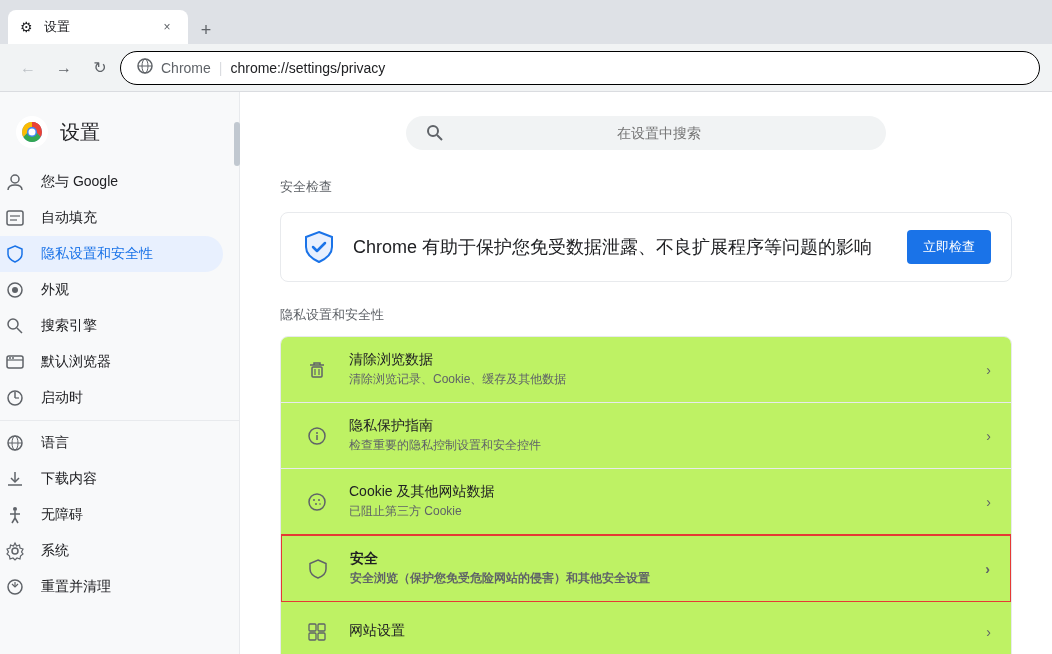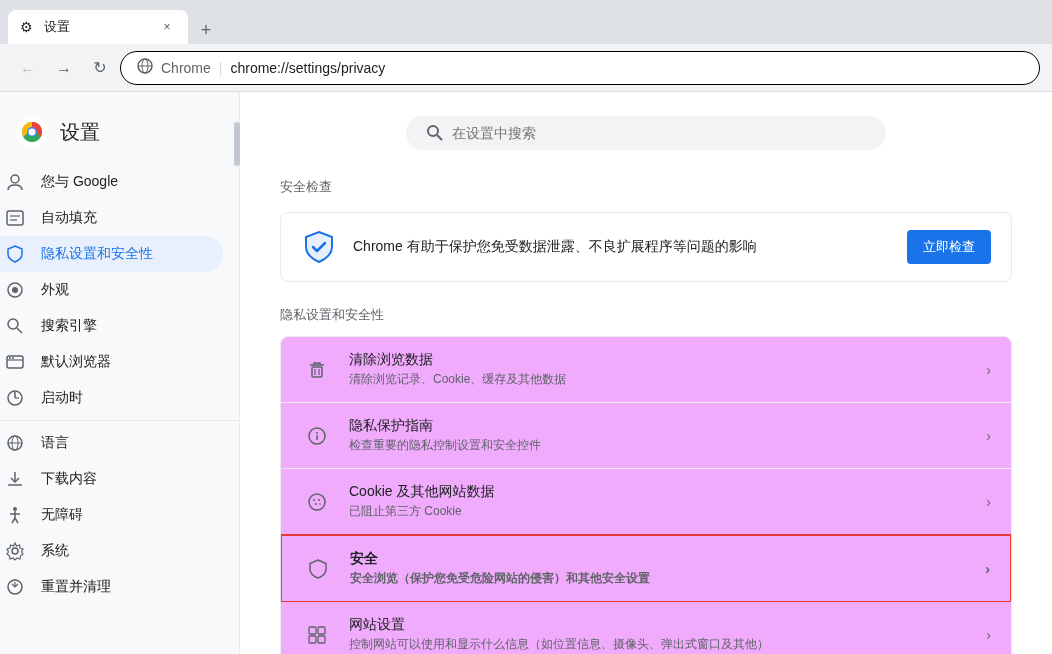--- a/index.html
+++ b/index.html
@@ -35,26 +35,26 @@
     .sidebar-item.active { background: #e8f0fe; color: #1a73e8; }
     .sidebar-item.active .item-label { color: #1a73e8; font-weight: 500; }
     .sidebar-item .item-icon { width: 20px; height: 20px; display: flex; align-items: center; justify-content: center; font-size: 18px; flex-shrink: 0; }
     .sidebar-item .item-label { font-size: 14px; color: #202124; }
     .sidebar-item.active .item-icon { color: #1a73e8; }
 
     
     .content { flex: 1; padding: 24px 40px; overflow-y: auto; background: #ffffff; position: relative; }
     .section-title { font-size: 13px; color: #5f6368; margin-bottom: 16px; font-weight: 400; }
     .card { background: #ffffff; border: 1px solid #e8eaed; border-radius: 8px; margin-bottom: 24px; padding: 16px 20px; display: flex; align-items: center; gap: 16px; }
-    .card-text { flex: 1; font-size: 14px; color: #202124; }
+    .card-text { flex: 1; font-size: 18px; color: #202124; }
     .card-btn { background: #1a73e8; color: #ffffff; border: none; border-radius: 4px; padding: 8px 16px; font-size: 13px; cursor: pointer; white-space: nowrap; font-family: inherit; }
 
     .section-title2 { font-size: 13px; color: #5f6368; margin-bottom: 12px; margin-top: 8px; }
     .list-container { border: 1px solid #e8eaed; border-radius: 8px; overflow: hidden; }
-    .list-item { display: flex; align-items: center; padding: 14px 20px; gap: 16px; border-bottom: 1px solid #e8eaed; background: #f0abfc; cursor: pointer; transition: background 0.15s; position: relative; }
+    .list-item { display: flex; align-items: center; padding: 14px 20px; gap: 16px; border-bottom: 1px solid #e8eaed; background: #bef264; cursor: pointer; transition: background 0.15s; position: relative; }
     .list-item:last-child { border-bottom: none; }
     .list-item-icon { width: 32px; height: 32px; display: flex; align-items: center; justify-content: center; font-size: 20px; color: #5f6368; flex-shrink: 0; }
     .list-item-content { flex: 1; }
     .list-item-title { font-size: 14px; color: #202124; margin-bottom: 2px; }
     .list-item-sub { font-size: 12px; color: #5f6368; }
     .list-item-arrow { font-size: 14px; color: #5f6368; }
   </style>
 </head>
 <body>
 
@@ -244,21 +244,21 @@
   </div>
 
   <div class="content">
 
     <div style="display:flex;justify-content:center;margin-bottom:28px;">
       <div style="display:flex;align-items:center;background:#f1f3f4;border-radius:24px;padding:8px 20px;gap:8px;width:480px;">
         <svg width="18" height="18" viewBox="0 0 18 18">
             <circle cx="7" cy="7" r="5" fill="none" stroke="#5f6368" stroke-width="2"></circle>
             <line x1="11" y1="11" x2="16" y2="16" stroke="#5f6368" stroke-width="2"></line>
           </svg>
-        <input type="text" style="border: none; background: transparent; font-size: 14px; color: rgb(95, 99, 104); outline: none; flex: 1 1 0%;" placeholder="在设置中搜索">
+        <input type="text" style="border: none; background: transparent; font-size: 14px; color: rgb(95, 99, 104); outline: none; flex: 1 1 0%; text-align: center;" placeholder="在设置中搜索">
       </div>
     </div>
 
     <div class="section-title">安全检查</div>
     <div class="card">
       <svg width="36" height="36" viewBox="0 0 36 36">
         <path d="M18 3 L31 8 L31 18 Q31 27 18 33 Q5 27 5 18 L5 8 Z" fill="#e8f0fe" stroke="#1a73e8" stroke-width="2"></path>
         <path d="M12 18 L16 22 L24 14" fill="none" stroke="#1a73e8" stroke-width="2.5" stroke-linecap="round" stroke-linejoin="round"></path>
       </svg>
       <span class="card-text">Chrome 有助于保护您免受数据泄露、不良扩展程序等问题的影响</span>
@@ -334,20 +334,19 @@
         <div class="list-item-icon">
           <svg width="22" height="22" viewBox="0 0 22 22">
               <rect x="3" y="3" width="7" height="7" rx="1" fill="none" stroke="#5f6368" stroke-width="1.3"></rect>
               <rect x="12" y="3" width="7" height="7" rx="1" fill="none" stroke="#5f6368" stroke-width="1.3"></rect>
               <rect x="3" y="12" width="7" height="7" rx="1" fill="none" stroke="#5f6368" stroke-width="1.3"></rect>
               <rect x="12" y="12" width="7" height="7" rx="1" fill="none" stroke="#5f6368" stroke-width="1.3"></rect>
             </svg>
         </div>
         <div class="list-item-content">
           <div class="list-item-title">网站设置</div>
-          <div class="list-item-sub">控制网站可以使用和显示什么信息（如位置信息、摄像头、弹出式窗口及其他）</div>
         </div>
         <span class="list-item-arrow">›</span>
       </div>
 
     </div>
   </div>
 </div>
 
 </body></html>

